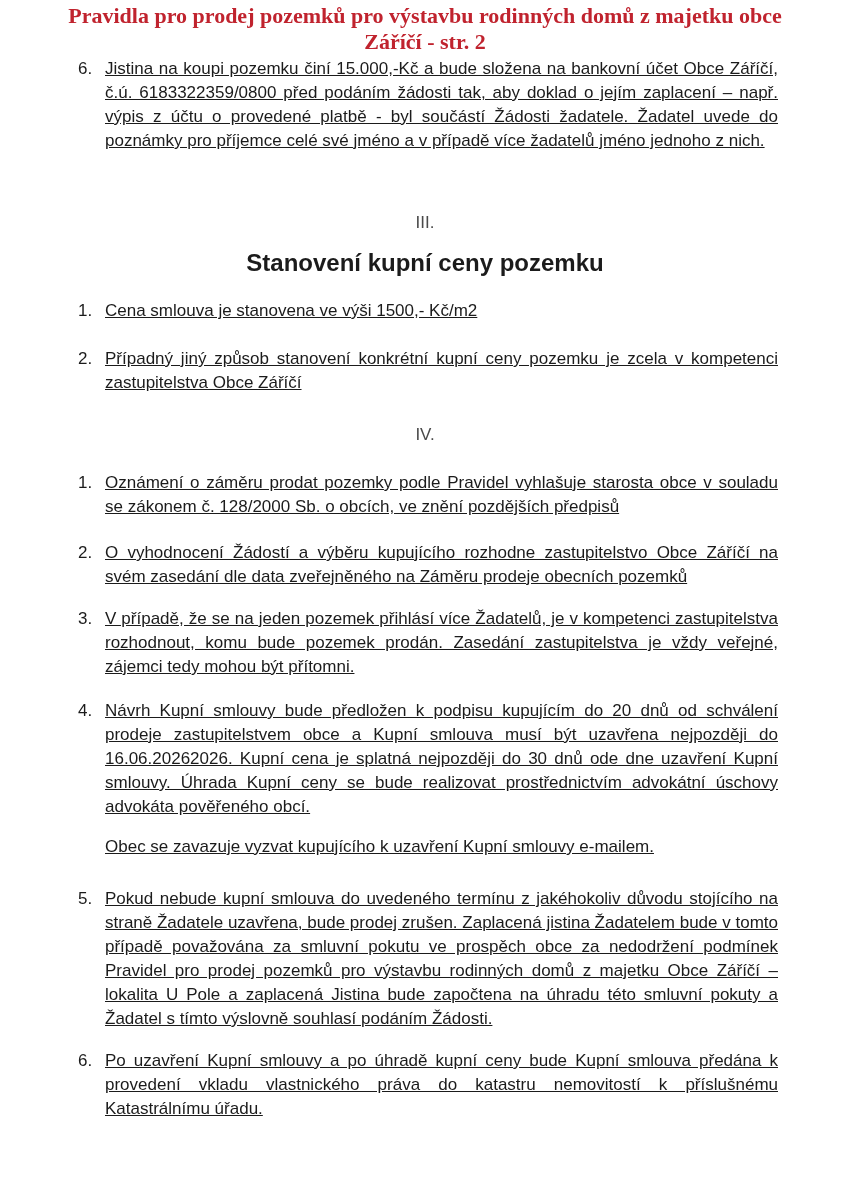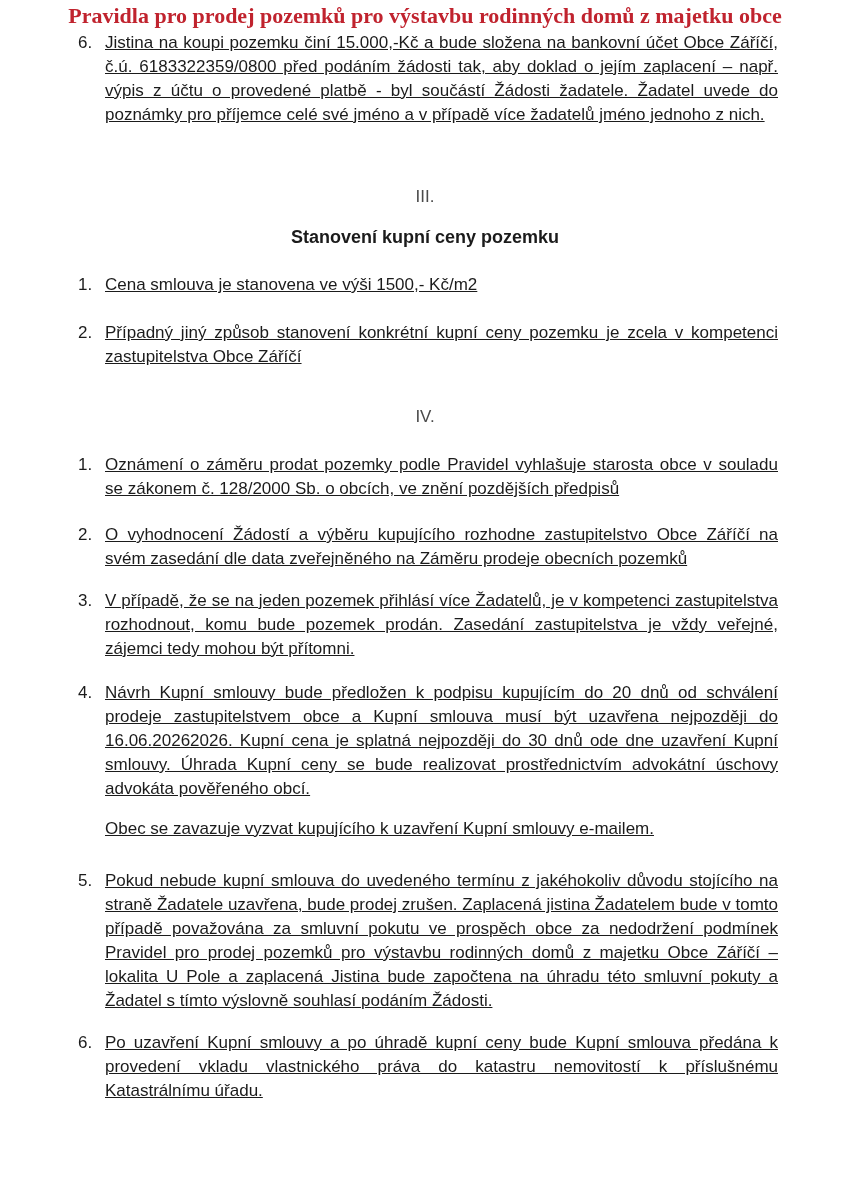--- a/index.html
+++ b/index.html
@@ -39,40 +39,41 @@
     text-align: justify;
     text-decoration: underline;
   }
   .txt .extra-line { text-align: left; margin-top: 16px; }
   .intro { margin-top: 2px; }
   .numeral {
     text-align: center;
     color: #4a4a4a;
     margin-top: 58px;
   }
-  .numeral.second { margin-top: 36px; }
+  .numeral.second { margin-top: 28px; }
   .heading {
     text-align: center;
     font-weight: bold;
-    font-size: 18px;
+    font-size: 24px;
     margin-top: 16px;
   }
   .item { margin-top: 24px; }
   .mt22 { margin-top: 22px; }
   .mt18 { margin-top: 18px; }
   .mt20 { margin-top: 20px; }
   .mt28 { margin-top: 28px; }
 </style>
 </head>
 <body>
 
 <div class="page">
 
   <h1 class="title-block" style="margin:0;">
     <span class="title-line">Pravidla pro prodej pozemků pro výstavbu rodinných domů z majetku obce</span>
+    <span class="title-line">Záříčí - str. 2</span>
   </h1>
 
   <div class="row intro">
     <div class="num">6.</div>
     <div class="txt">Jistina na koupi pozemku činí 15.000,-Kč a bude složena na bankovní účet Obce Záříčí, č.ú. 6183322359/0800 před podáním žádosti tak, aby doklad o jejím zaplacení – např. výpis z účtu o provedené platbě - byl součástí Žádosti žadatele. Žadatel uvede do poznámky pro příjemce celé své jméno a v případě více žadatelů jméno jednoho z nich.</div>
   </div>
 
   <div class="numeral">III.</div>
   <div class="heading">Stanovení kupní ceny pozemku</div>
 

